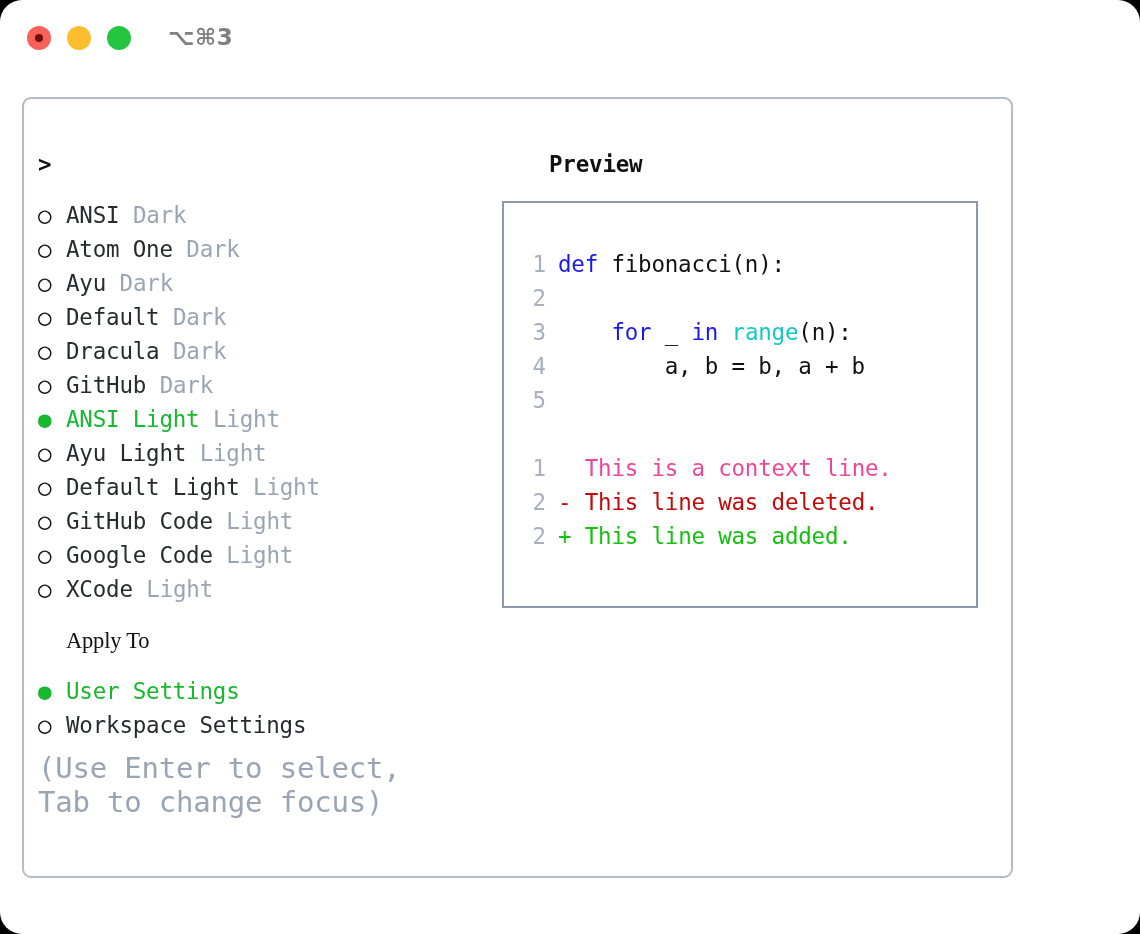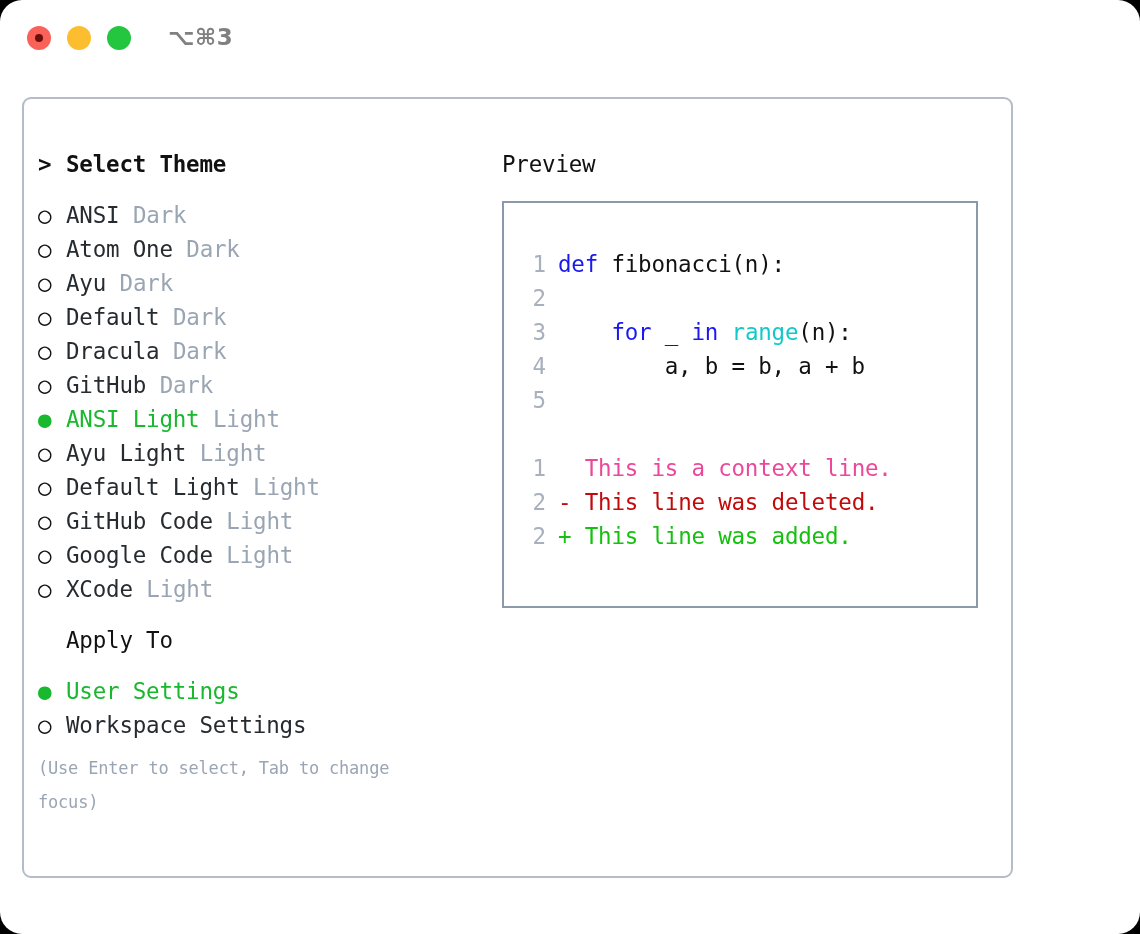--- a/index.html
+++ b/index.html
@@ -123,46 +123,48 @@
     color: #19b82e;
   }
   .item-variant {
     color: #9aa5b4;
     letter-spacing: -0.2px;
     text-align: center;
   }
   .section-title {
     color: #111111;
     letter-spacing: -0.2px;
+    font-family: Liberation Serif, serif;
   }
 
   .spacer-line { height: 34px; }
 
   .hint {
     margin-top: 26px;
     width: 420px;
-    font-size: 17px;
+    font-size: 29px;
     line-height: 34px;
     color: #9aa5b4;
     letter-spacing: -0.2px;
   }
 
   
   .right-col {
     position: absolute;
     left: 478px;
     top: 48px;
     width: 500px;
   }
   .preview-title {
     font-size: 22.5px;
     line-height: 34px;
-    font-weight: normal;
+    font-weight: bold;
     color: #111111;
     letter-spacing: -0.2px;
+    margin-left: 47px;
   }
   .preview-box {
     margin-top: 20px;
     width: 476px;
     height: 407px;
     box-sizing: border-box;
     border: 2px solid #8c99ab;
     background: #ffffff;
     position: relative;
   }
@@ -215,21 +217,20 @@
     </div>
     <div class="shortcut">⌥⌘3</div>
   </div>
 
   <div class="panel">
 
     <div class="left-col">
 
       <div class="list-line">
         <span class="marker caret">&gt;</span>
-        <span class="hdr-label">Select Theme</span>
       </div>
 
       <div id="theme-list">
           <div class="list-line"><span class="marker bullet-off">○</span><span class="item-name">ANSI</span><span> </span><span class="item-variant">Dark</span></div>
           <div class="list-line"><span class="marker bullet-off">○</span><span class="item-name">Atom One</span><span> </span><span class="item-variant">Dark</span></div>
           <div class="list-line"><span class="marker bullet-off">○</span><span class="item-name">Ayu</span><span> </span><span class="item-variant">Dark</span></div>
           <div class="list-line"><span class="marker bullet-off">○</span><span class="item-name">Default</span><span> </span><span class="item-variant">Dark</span></div>
           <div class="list-line"><span class="marker bullet-off">○</span><span class="item-name">Dracula</span><span> </span><span class="item-variant">Dark</span></div>
           <div class="list-line"><span class="marker bullet-off">○</span><span class="item-name">GitHub</span><span> </span><span class="item-variant">Dark</span></div>
           <div class="list-line"><span class="marker bullet-on">●</span><span class="item-name sel">ANSI Light</span><span> </span><span class="item-variant">Light</span></div>

